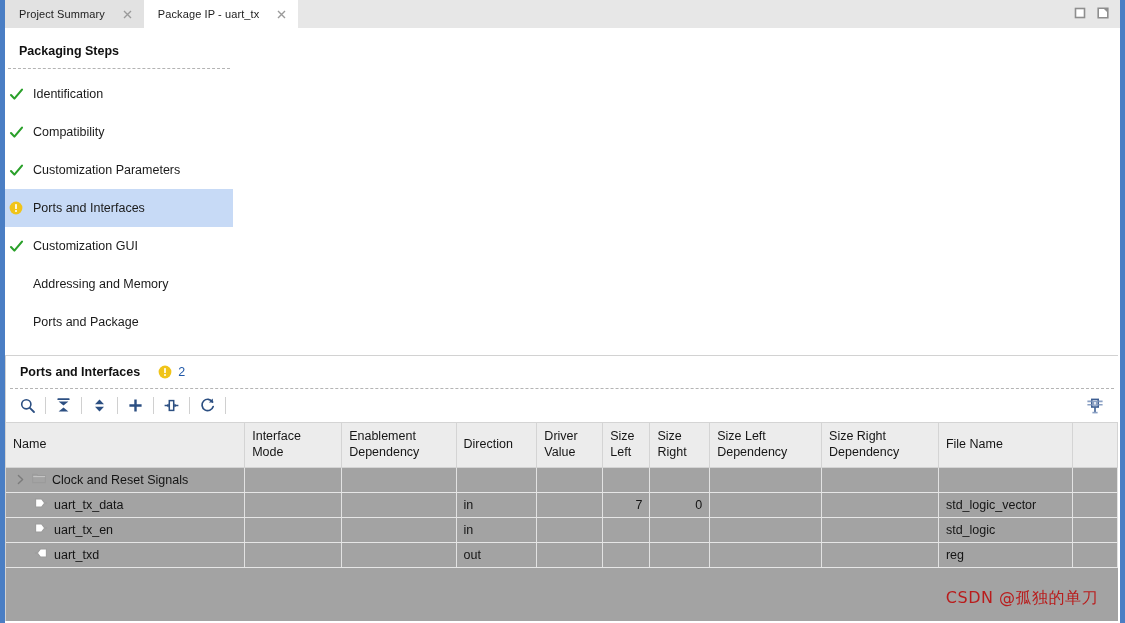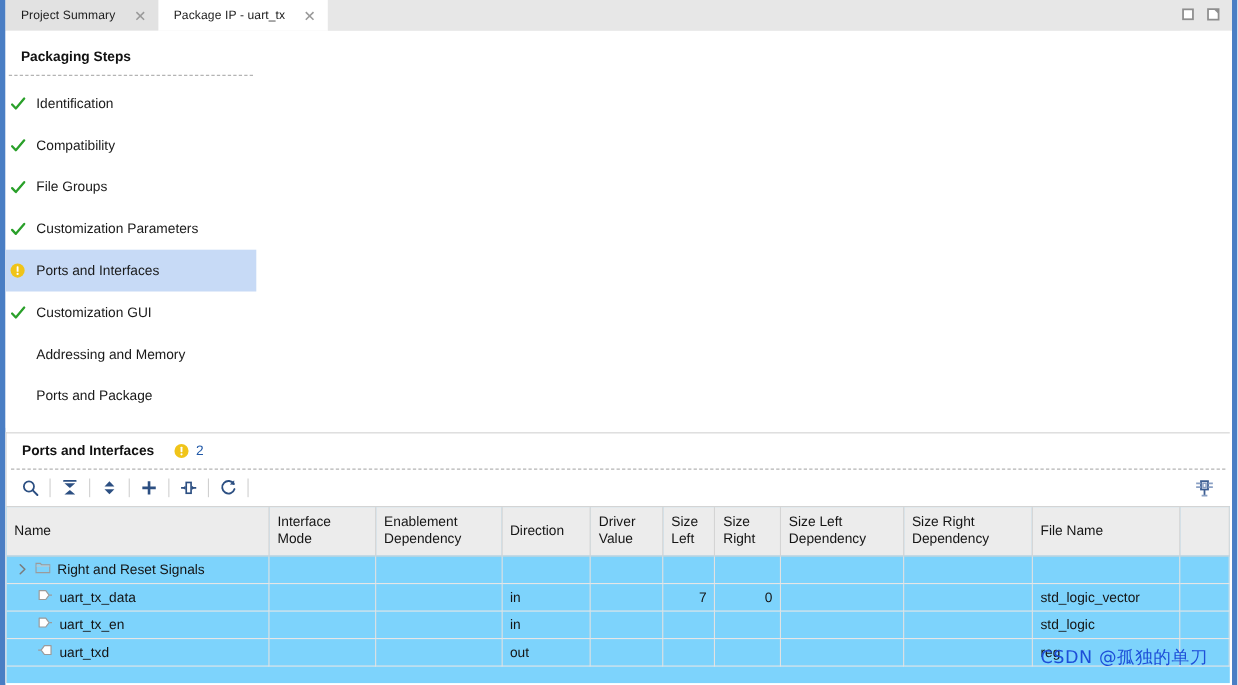--- a/index.html
+++ b/index.html
@@ -198,21 +198,21 @@
     height: 33px;
     display: flex;
     align-items: center;
   }
 
   
   .table-wrap {
     flex: 1 1 auto;
     overflow: hidden;
     border-top: 1px solid #d4d4d4;
-    background: #7dd3fc;
+    background: #a3a3a3;
     min-height: 0;
   }
   table.ports {
     border-collapse: collapse;
     table-layout: fixed;
     width: 100%;
     font-size: 12.5px;
   }
   table.ports th {
     background: #ececec;
@@ -249,21 +249,21 @@
   }
   .indent { width: 14px; min-width: 14px; }
   .row-label { color: #141414; }
   .grp-label { color: #141414; }
 
   
   .watermark {
     position: absolute;
     right: 22px;
     bottom: 14px;
-    color: #1d4ed8;
+    color: #b91c1c;
     font-size: 16px;
     letter-spacing: 0.5px;
     user-select: none;
     pointer-events: none;
     font-family: "DejaVu Sans", sans-serif;
   }
 </style>
 </head>
 <body>
 
@@ -320,28 +320,20 @@
 
         <div class="step">
           <span class="step-icon">
             <svg class="check" width="15" height="15" viewBox="0 0 15 15">
                 <path d="M2 8 L5.4 11.6 L13 2.6" stroke="#2aa02a" stroke-width="2.1" fill="none" stroke-linecap="round" stroke-linejoin="round"></path>
               </svg>
           </span>
           <span class="step-label">Compatibility</span>
         </div>
 
-        <div class="step">
-          <span class="step-icon">
-            <svg class="check" width="15" height="15" viewBox="0 0 15 15">
-                <path d="M2 8 L5.4 11.6 L13 2.6" stroke="#2aa02a" stroke-width="2.1" fill="none" stroke-linecap="round" stroke-linejoin="round"></path>
-              </svg>
-          </span>
-          <span class="step-label">File Groups</span>
-        </div>
 
         <div class="step">
           <span class="step-icon">
             <svg class="check" width="15" height="15" viewBox="0 0 15 15">
                 <path d="M2 8 L5.4 11.6 L13 2.6" stroke="#2aa02a" stroke-width="2.1" fill="none" stroke-linecap="round" stroke-linejoin="round"></path>
               </svg>
           </span>
           <span class="step-label">Customization Parameters</span>
         </div>
 
@@ -502,21 +494,21 @@
                     <svg width="9" height="11" viewBox="0 0 9 11">
                         <path d="M2.4 1.4 L6.6 5.5 L2.4 9.6" fill="none" stroke="#7b7b7b" stroke-width="1.4" stroke-linecap="round" stroke-linejoin="round"></path>
                       </svg>
                   </span>
                   <span>
                     <svg width="14" height="12" viewBox="0 0 14 12">
                       <path d="M0.7 2.2 h4.0 l1.2 1.4 h7.4 v7.0 h-12.6 z" fill="none" stroke="#9b9b9b" stroke-width="1.1"></path>
                       <path d="M1.2 4.6 h11.9" stroke="#c8c8c8" stroke-width="1.0"></path>
                     </svg>
                   </span>
-                  <span class="grp-label">Right and Reset Signals</span>
+                  <span class="grp-label">Clock and Reset Signals</span>
                 </span>
               </td>
               <td></td>
               <td></td>
               <td></td>
               <td></td>
               <td class="num"></td>
               <td class="num"></td>
               <td></td>
               <td></td>

